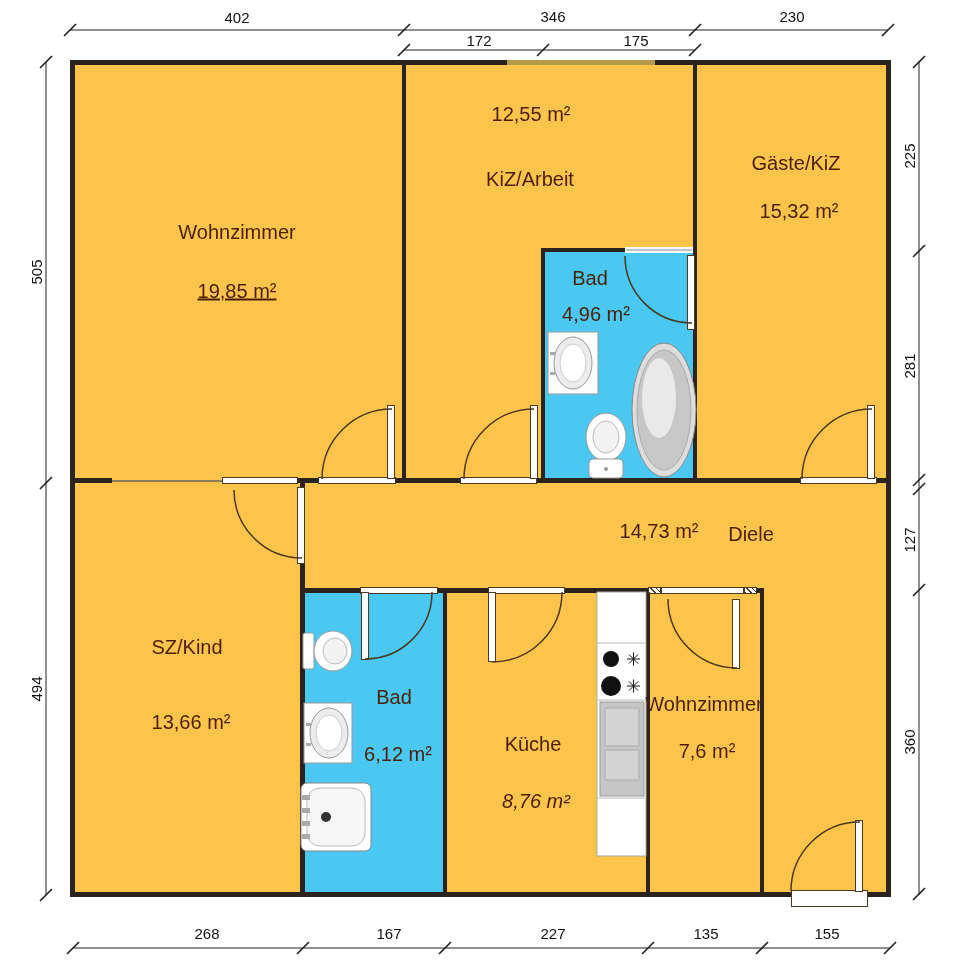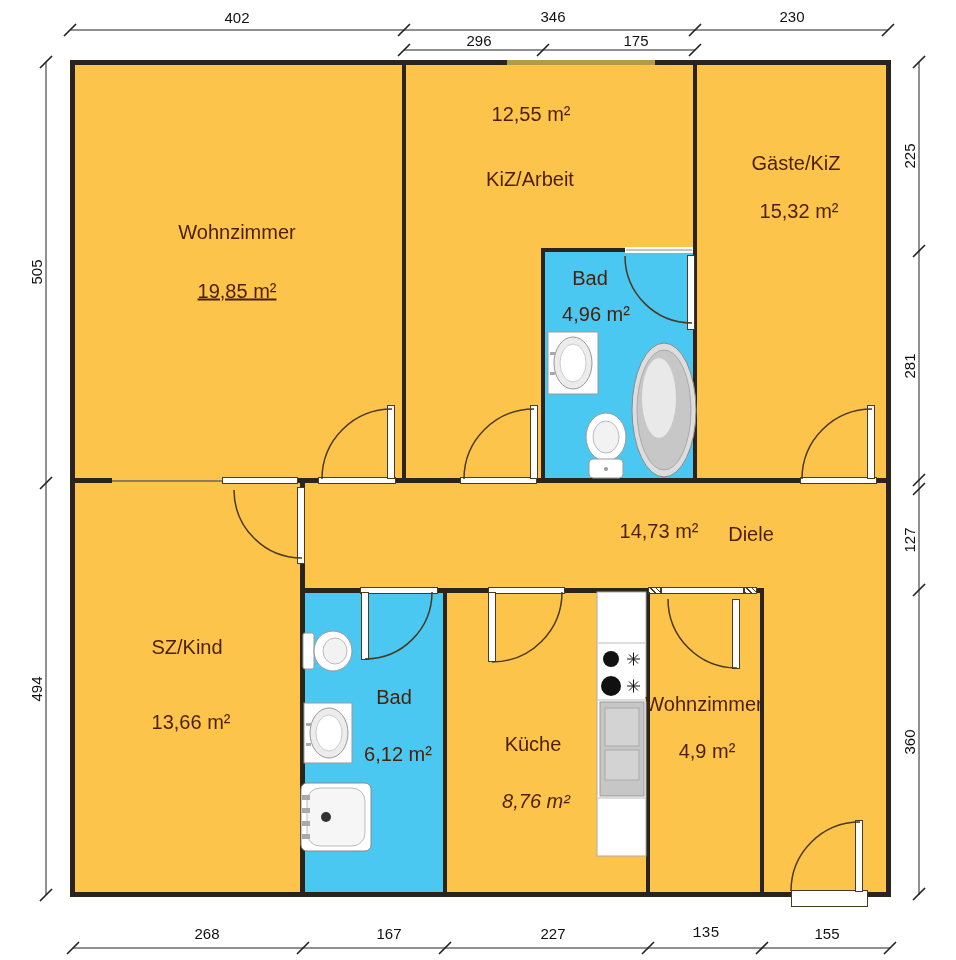--- a/index.html
+++ b/index.html
@@ -180,35 +180,35 @@
   <div class="rlabel" style="left:187px;top:647px;">SZ/Kind</div>
   <div class="rlabel" style="left:191px;top:722px;">13,66 m²</div>
 
   <div class="rlabel" style="left:394px;top:697px;">Bad</div>
   <div class="rlabel" style="left:398px;top:754px;">6,12 m²</div>
 
   <div class="rlabel" style="left:533px;top:744px;">Küche</div>
   <div class="rlabel" style="left:536px;top:801px;font-style:italic;">8,76 m²</div>
 
   <div class="rlabel" style="left:704px;top:704px;">Wohnzimmer</div>
-  <div class="rlabel" style="left:707px;top:751px;">4,9 m²</div>
+  <div class="rlabel" style="left:707px;top:751px;">7,6 m²</div>
 
   <div class="dlabel" style="left:237px;top:17px;">402</div>
   <div class="dlabel" style="left:553px;top:16px;">346</div>
   <div class="dlabel" style="left:792px;top:16px;">230</div>
-  <div class="dlabel" style="left:479px;top:40px;">296</div>
+  <div class="dlabel" style="left:479px;top:40px;">172</div>
   <div class="dlabel" style="left:636px;top:40px;">175</div>
 
   <div class="dlabel vert" style="left:36px;top:272px;">505</div>
   <div class="dlabel vert" style="left:36px;top:689px;">494</div>
 
   <div class="dlabel vert" style="left:909px;top:156px;">225</div>
   <div class="dlabel vert" style="left:909px;top:366px;">281</div>
   <div class="dlabel vert" style="left:909px;top:540px;">127</div>
   <div class="dlabel vert" style="left:909px;top:742px;">360</div>
 
   <div class="dlabel" style="left:207px;top:933px;">268</div>
   <div class="dlabel" style="left:389px;top:933px;">167</div>
   <div class="dlabel" style="left:553px;top:933px;">227</div>
-  <div class="dlabel" style="left:706px;top:933px;font-family:Liberation Mono, monospace;">135</div>
+  <div class="dlabel" style="left:706px;top:933px;">135</div>
   <div class="dlabel" style="left:827px;top:933px;">155</div>
 
 </div>
 
 </body></html>

